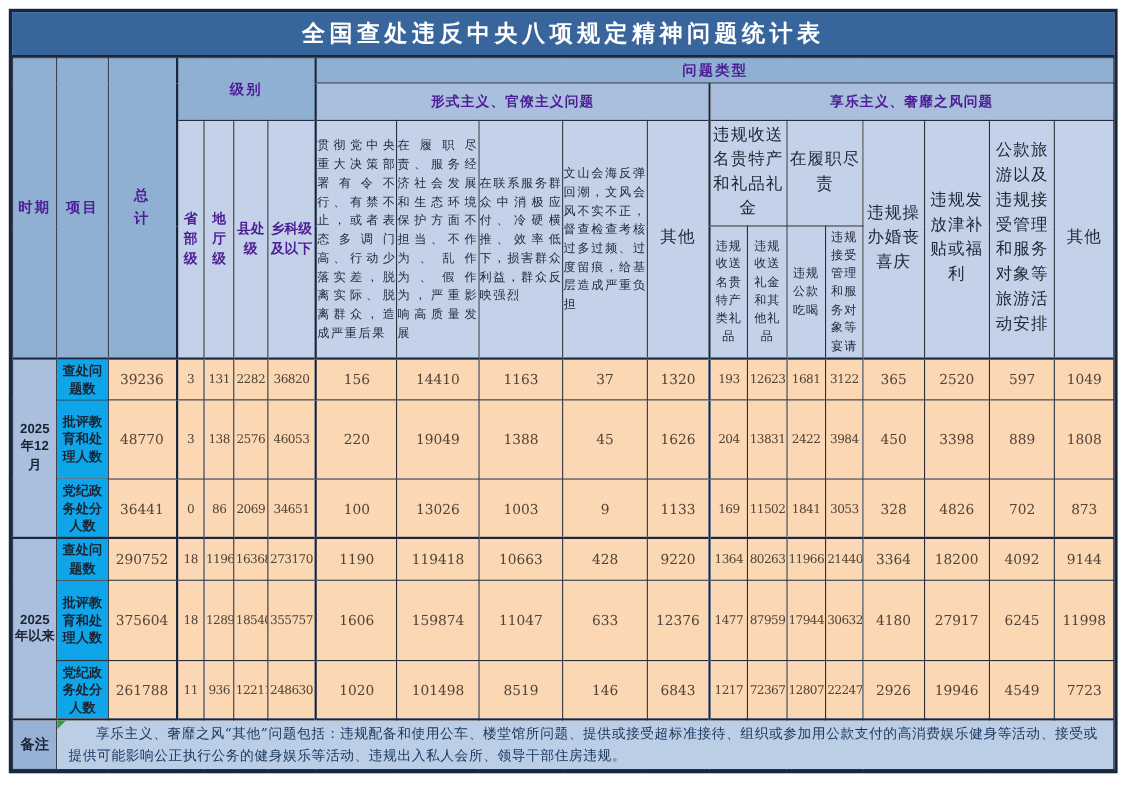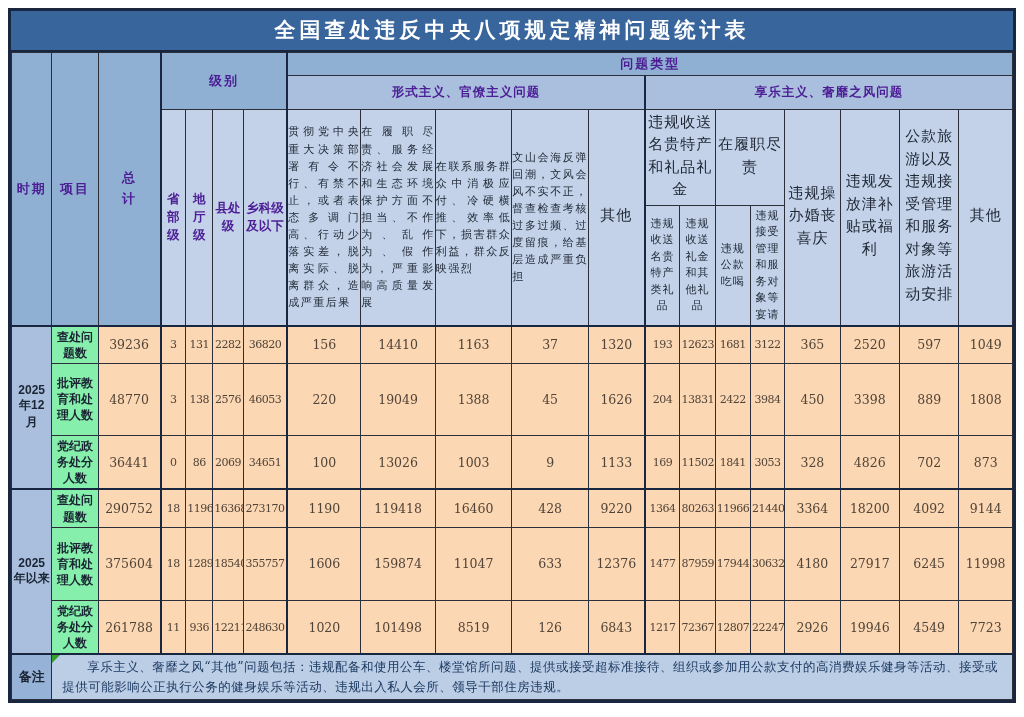--- a/index.html
+++ b/index.html
@@ -20,21 +20,21 @@
   .hdr3 { background:#C3D2E9; }
   .level { font-family:"DejaVu Serif", serif; font-size:12.5px; font-weight:bold; text-align:center; line-height:1.45; }
   .desc  { font-family:"DejaVu Serif", serif; font-size:11px; font-weight:normal; color:#1E2633;
            text-align:justify; letter-spacing:1.5px; line-height:1.55; padding:4px 0; }
   .grp   { font-family:Liberation Mono, monospace; font-size:15px; font-weight:normal; color:#1E2633;
            text-align:center; letter-spacing:1px; line-height:1.5; }
   .sub   { font-family:"DejaVu Serif", serif; font-size:11px; font-weight:normal; color:#1E2633;
            text-align:center; letter-spacing:1px; line-height:1.5; }
   .vstack { display:inline-block; width:1.1em; line-height:1.6; }
   .period { background:#A9BFDD; font-size:12px; font-weight:bold; color:#1A2433; text-align:center; }
-  .rlabel { background:#86efac; font-size:12px; font-weight:bold; color:#1A2433; text-align:center; line-height:1.35; padding:2px 1px; }
+  .rlabel { background:#0ea5e9; font-size:12px; font-weight:bold; color:#1A2433; text-align:center; line-height:1.35; padding:2px 1px; }
   tbody td { background:#FBD7B4; font-family:"DejaVu Serif", serif; font-size:12.5px; color:#514437; text-align:center; }
   tbody td:nth-last-child(-n+8):nth-last-child(n+5),
   tbody td:nth-last-child(-n+17):nth-last-child(n+14) { font-size:11px; letter-spacing:-0.5px; }
   
   .tl { border-left:2px solid #18263F; }
   tbody td:nth-last-child(17), tbody td:nth-last-child(13), tbody td:nth-last-child(8) { border-left:2px solid #18263F; }
   tr.sec > th, tr.sec > td { border-top:2px solid #18263F; }
   
   .hr1{height:23px} .hr2{height:34px} .hr3{height:96px} .hr4{height:120px}
   .dr1{height:34px} .dr2{height:72px} .dr3{height:52px}
@@ -180,21 +180,21 @@
         <tr class="dr4 sec">
           <th class="period" rowspan="3">2025年以来</th>
           <th class="rlabel">查处问题数</th>
           <td>290752</td>
           <td>18</td>
           <td>1196</td>
           <td>16368</td>
           <td>273170</td>
           <td>1190</td>
           <td>119418</td>
-          <td>16460</td>
+          <td>10663</td>
           <td>428</td>
           <td>9220</td>
           <td>1364</td>
           <td>80263</td>
           <td>11966</td>
           <td>21440</td>
           <td>3364</td>
           <td>18200</td>
           <td>4092</td>
           <td>9144</td>
@@ -223,21 +223,21 @@
         <tr class="dr6">
           <th class="rlabel">党纪政务处分人数</th>
           <td>261788</td>
           <td>11</td>
           <td>936</td>
           <td>12211</td>
           <td>248630</td>
           <td>1020</td>
           <td>101498</td>
           <td>8519</td>
-          <td>126</td>
+          <td>146</td>
           <td>6843</td>
           <td>1217</td>
           <td>72367</td>
           <td>12807</td>
           <td>22247</td>
           <td>2926</td>
           <td>19946</td>
           <td>4549</td>
           <td>7723</td>
         </tr>

